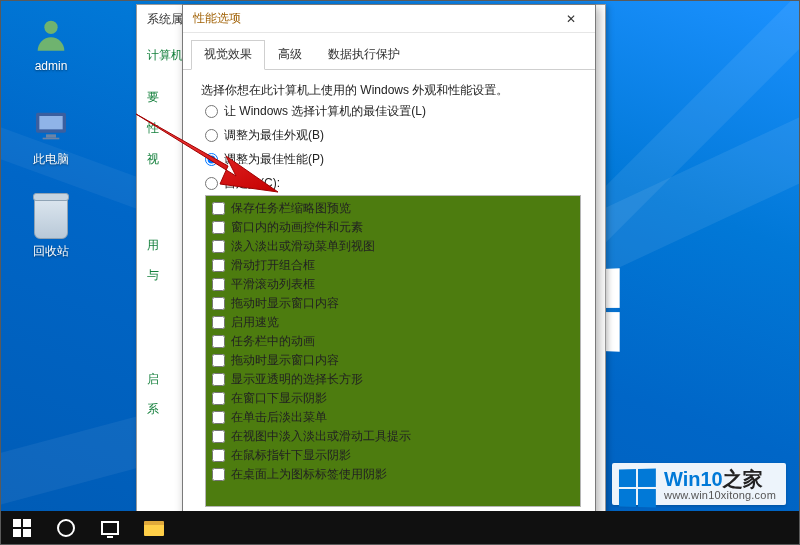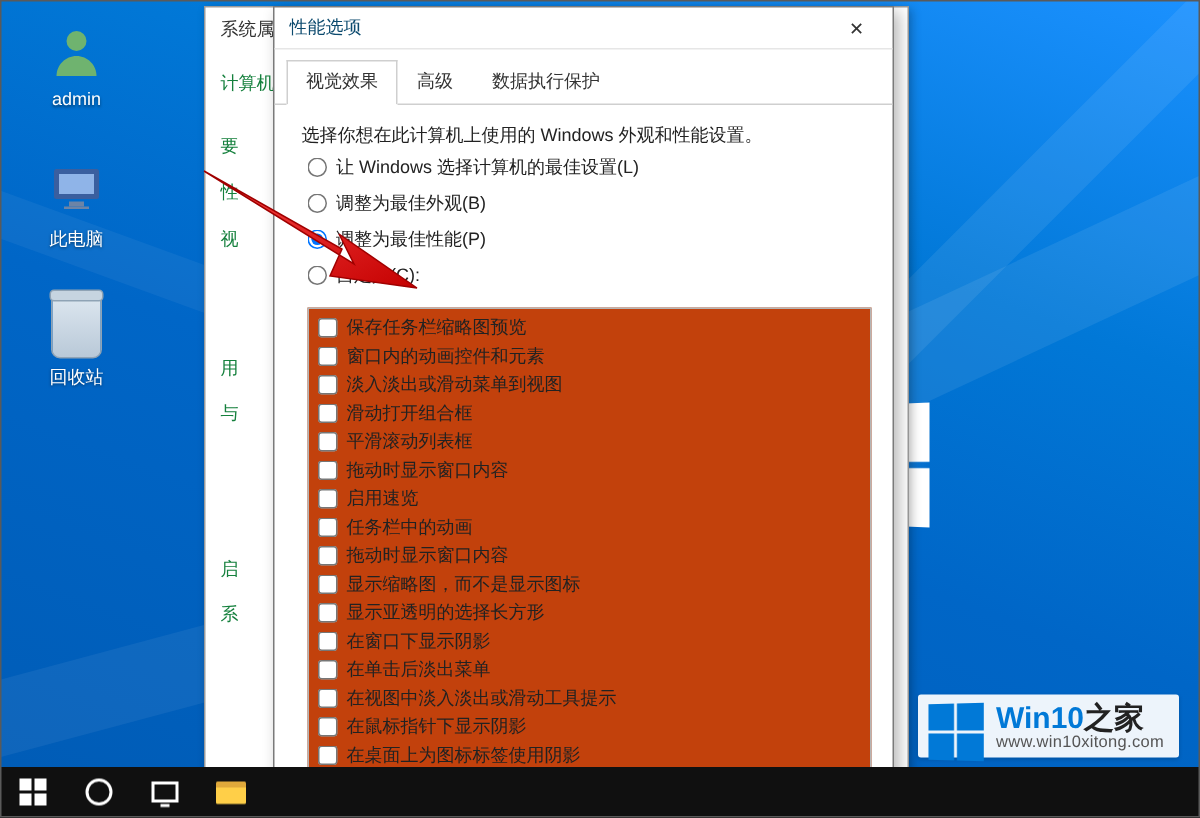--- a/index.html
+++ b/index.html
@@ -39,35 +39,35 @@
   .bin::before { content:""; position:absolute; top:-5px; left:-2px; right:-2px; height:6px; background:#c6d4e0; border-radius:3px; border:1px solid #8fa3b5;}
 
   
   .dialog-back { position:absolute; left:136px; top:4px; width:470px; height:520px; background:#fff; border:1px solid #9a9a9a; box-shadow: 2px 2px 6px rgba(0,0,0,0.25); }
   .dialog-back .title { padding:6px 10px; font-size:12px; color:#333; }
   .dialog-back .strip { position:absolute; left:10px; color:#15803d; font-size:12px;}
 
   
   .dialog { position: absolute; left: 182px; top: 4px; width: 414px; height: 540px; background: #fff; border: 1px solid #7a7a7a; box-shadow: 3px 3px 10px rgba(0,0,0,0.3); display: flex; flex-direction: column; }
   .titlebar { display:flex; align-items:center; justify-content:space-between; height:28px; padding:0 4px 0 10px; border-bottom: 1px solid #e6e6e6; }
-  .titlebar .ttl { font-size:12px; color:#0c4a6e; }
+  .titlebar .ttl { font-size:12px; color:#a16207; }
   .closebtn { width:40px; height:24px; display:flex; align-items:center; justify-content:center; color:#333; cursor:default;}
 
   .tabs { display:flex; gap:0; padding: 6px 8px 0 8px; border-bottom:1px solid #cfcfcf; }
   .tab { padding:5px 12px 6px; font-size:12px; border:1px solid transparent; border-bottom:none; position:relative; top:1px; color:#333; }
   .tab.active { border-color:#cfcfcf; background:#fff; border-bottom:1px solid #fff; }
 
   .content { padding: 12px 14px 8px 18px; flex:1; overflow:hidden; color:#222; }
   .intro { font-size:12px; }
 
-  .radios { margin-left:4px; margin-bottom:10px; }
+  .radios { margin-left:4px; margin-bottom:0; }
   .radio-row { display:flex; align-items:center; gap:6px; height:24px; font-size:12px; }
   .radio-row input { margin:0; }
 
-  .checklist-wrap { border:1px solid #b5b5b5; height:312px; overflow:hidden; margin-left:4px; background:#c2410c;}
+  .checklist-wrap { border:1px solid #b5b5b5; height:312px; overflow:hidden; margin-left:4px; background:#4d7c0f;}
   .checklist { padding:3px 6px; }
   .check-row { display:flex; align-items:center; gap:6px; height:19px; font-size:12px; white-space:nowrap;}
   .check-row input { margin:0; width:13px; height:13px; }
 
   
   .arrow-annot { position:absolute; left:128px; top:106px; pointer-events:none; }
 
   
   .taskbar { position:absolute; left:0; right:0; bottom:0; height:34px; background:#101010; display:flex; align-items:center; }
   .tbtn { width:44px; height:34px; display:flex; align-items:center; justify-content:center; color:#fff; }
@@ -214,24 +214,20 @@
           <label class="check-row">
             <input type="checkbox" style="">
             <span>任务栏中的动画</span>
           </label>
           <label class="check-row">
             <input type="checkbox" style="">
             <span>拖动时显示窗口内容</span>
           </label>
           <label class="check-row">
             <input type="checkbox" style="">
-            <span>显示缩略图，而不是显示图标</span>
-          </label>
-          <label class="check-row">
-            <input type="checkbox" style="">
             <span>显示亚透明的选择长方形</span>
           </label>
           <label class="check-row">
             <input type="checkbox" style="">
             <span>在窗口下显示阴影</span>
           </label>
           <label class="check-row">
             <input type="checkbox" style="">
             <span>在单击后淡出菜单</span>
           </label>

